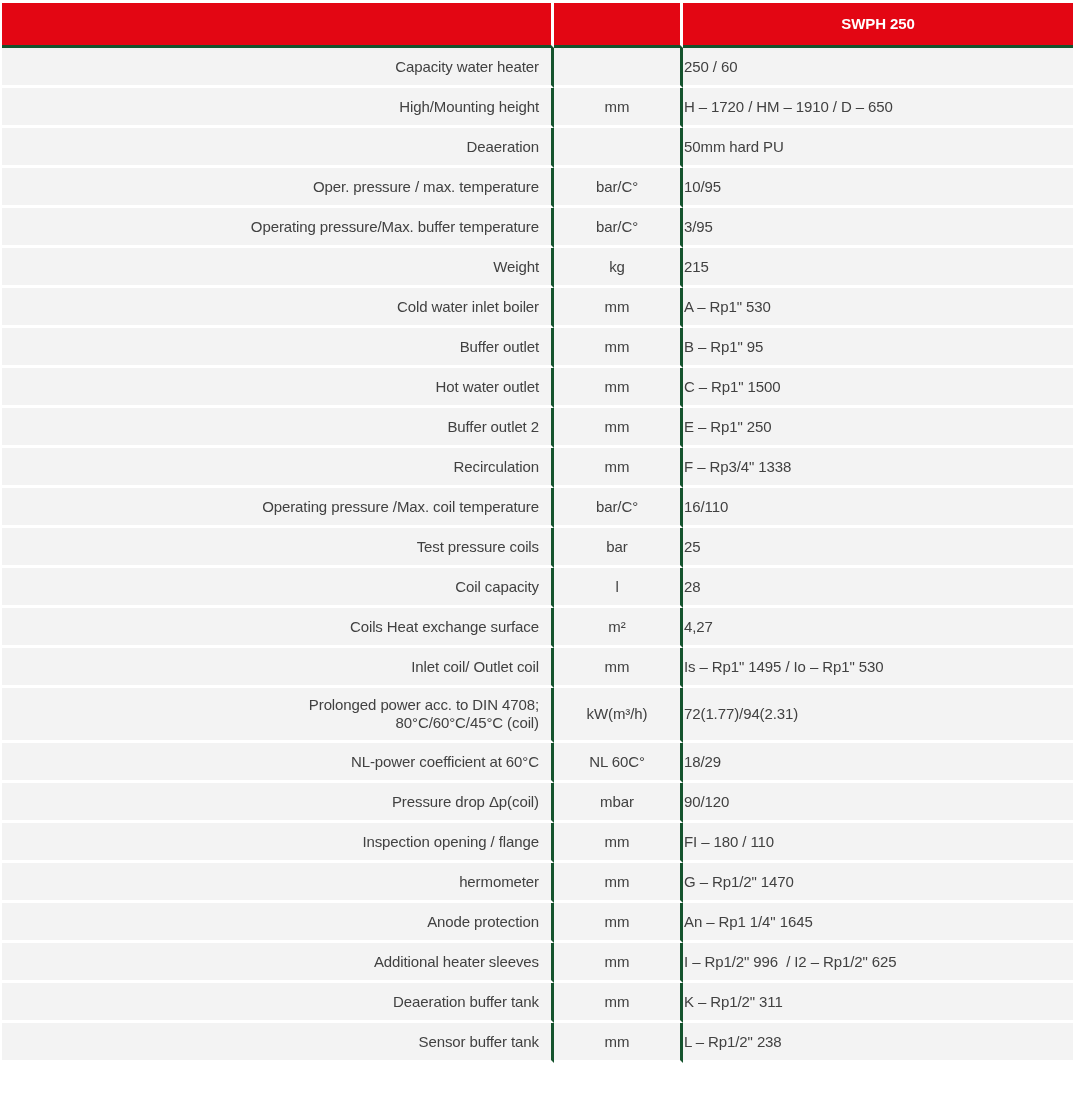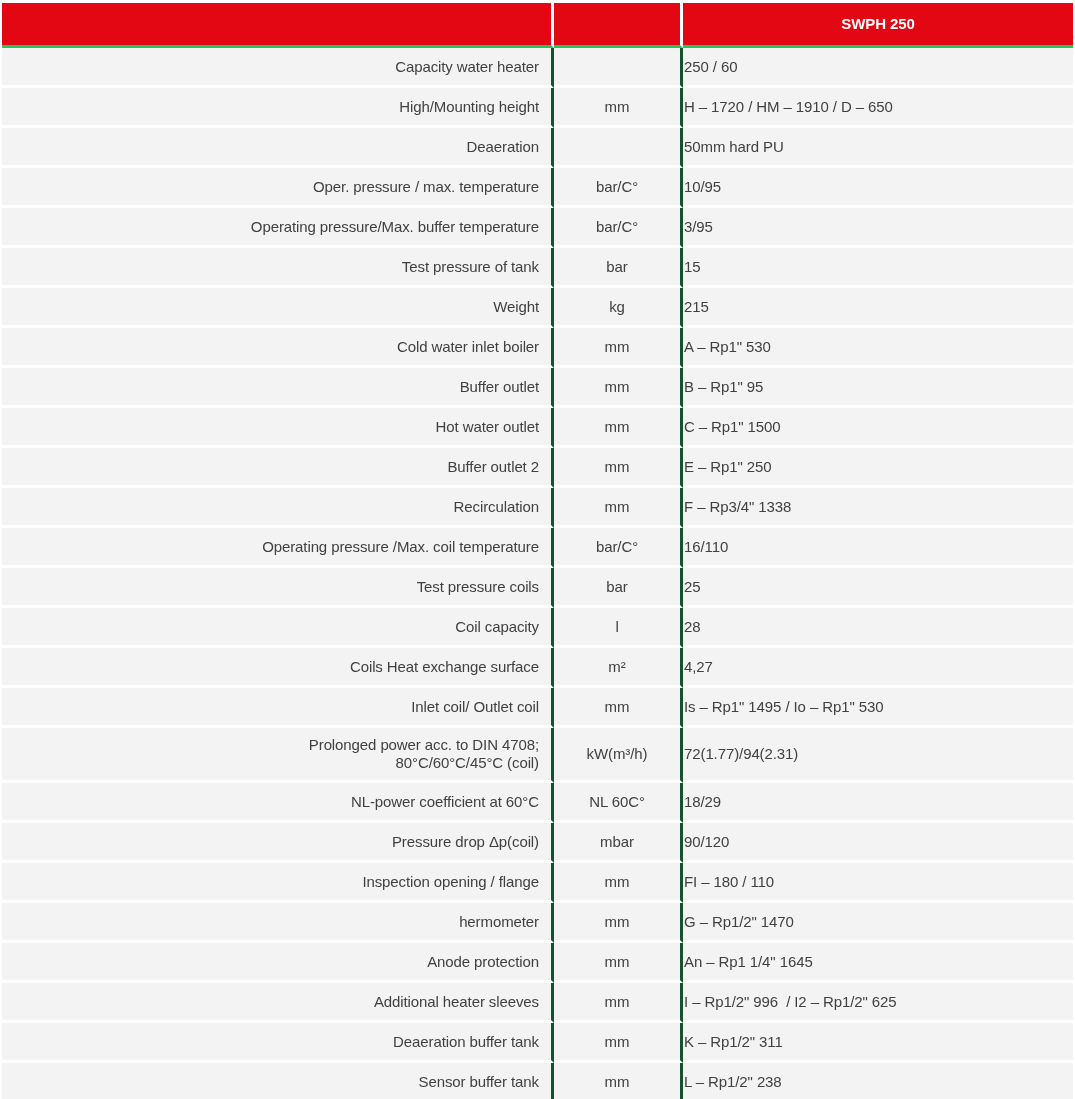--- a/index.html
+++ b/index.html
@@ -27,21 +27,21 @@
     font-size: 15px;
     line-height: 18px;
     font-weight: normal;
     vertical-align: middle;
     overflow: hidden;
   }
   
   tr.head th {
     background: #e30613;
     height: 40px;
-    border-bottom: 3px solid #22c55e;
+    border-bottom: 3px solid #14532d;
   }
   tr.head th.sep { border-right: 3px solid #ffffff; }
   tr.head th .product {
     color: #ffffff;
     font-weight: bold;
     font-size: 15px;
     text-align: center;
     display: block;
   }
   
@@ -99,25 +99,20 @@
         <td class="lbl sep">Oper. pressure / max. temperature</td>
         <td class="unit sep">bar/C°</td>
         <td class="val">10/95</td>
       </tr>
       <tr class="row">
         <td class="lbl sep">Operating pressure/Max. buffer temperature</td>
         <td class="unit sep">bar/C°</td>
         <td class="val">3/95</td>
       </tr>
       <tr class="row">
-        <td class="lbl sep">Test pressure of tank</td>
-        <td class="unit sep">bar</td>
-        <td class="val">15</td>
-      </tr>
-      <tr class="row">
         <td class="lbl sep">Weight</td>
         <td class="unit sep">kg</td>
         <td class="val">215</td>
       </tr>
       <tr class="row">
         <td class="lbl sep">Cold water inlet boiler</td>
         <td class="unit sep">mm</td>
         <td class="val">A – Rp1" 530</td>
       </tr>
       <tr class="row">

